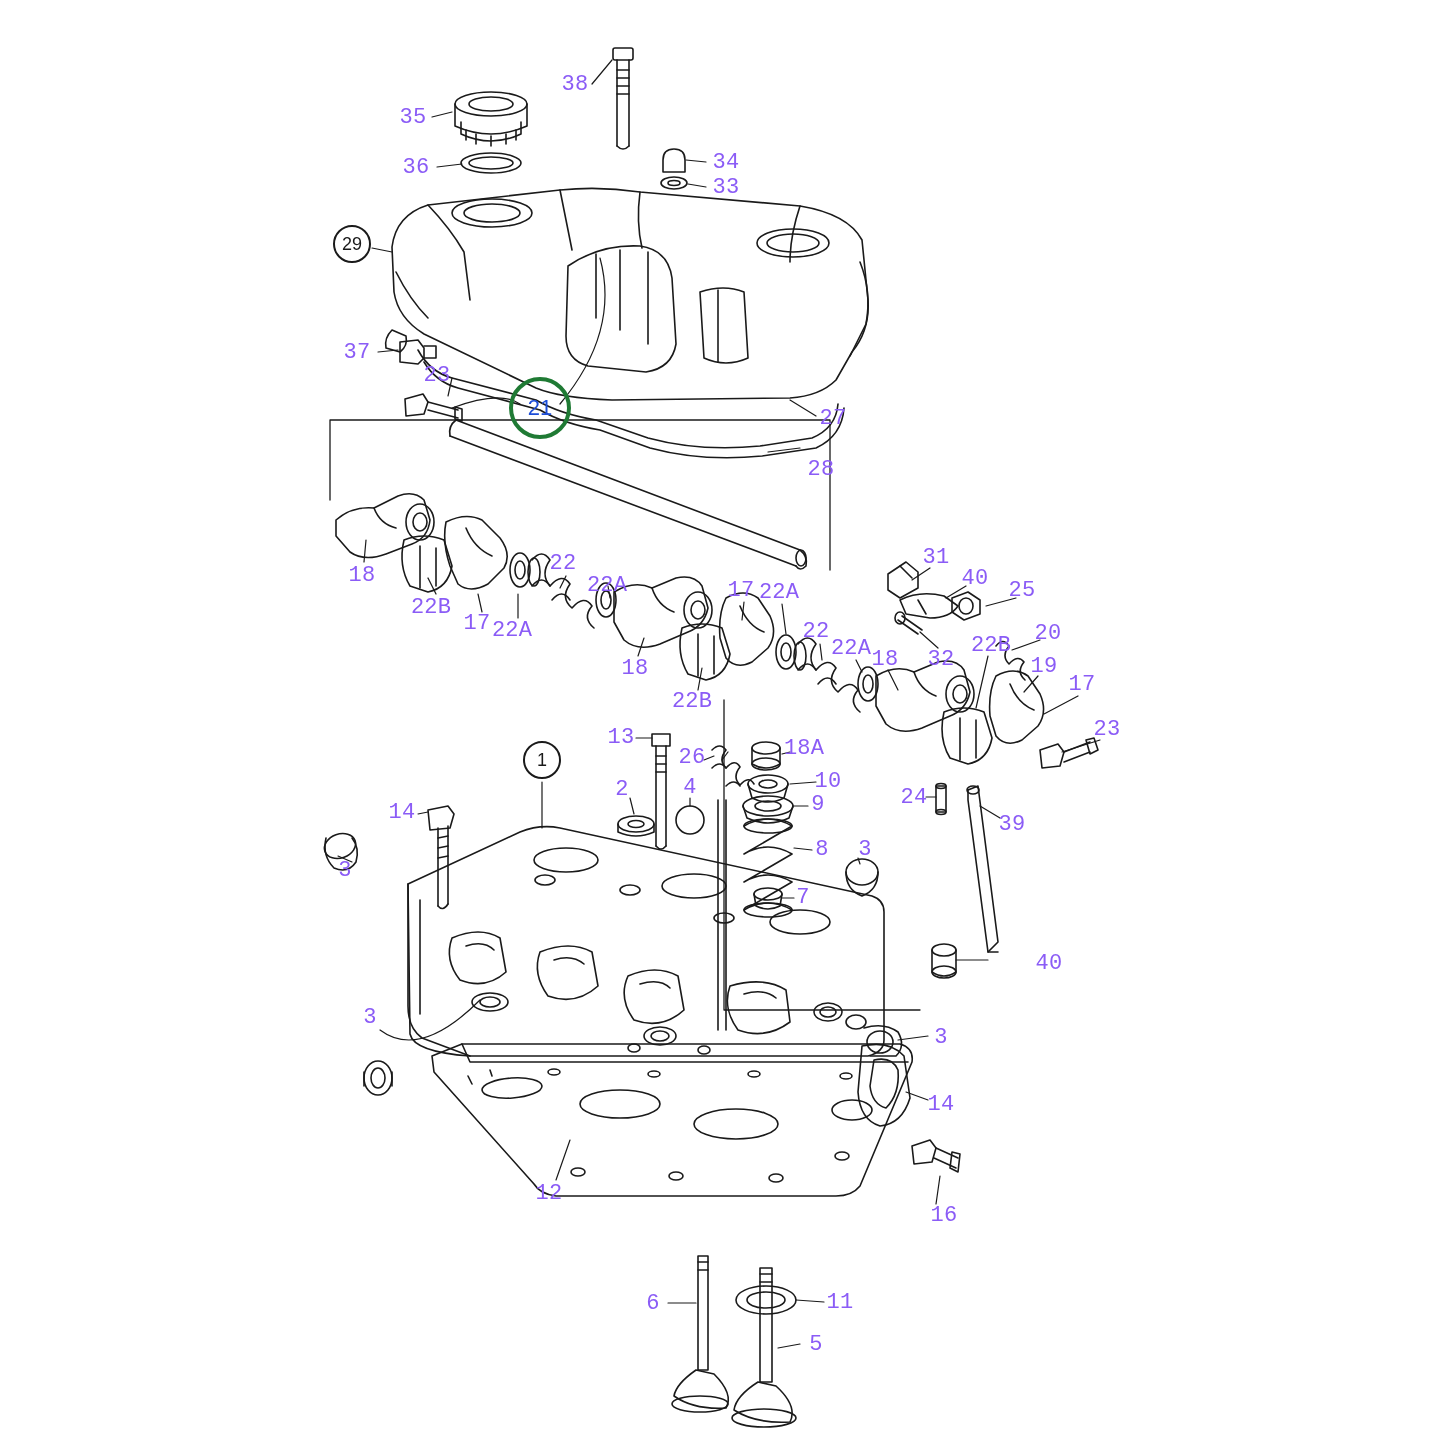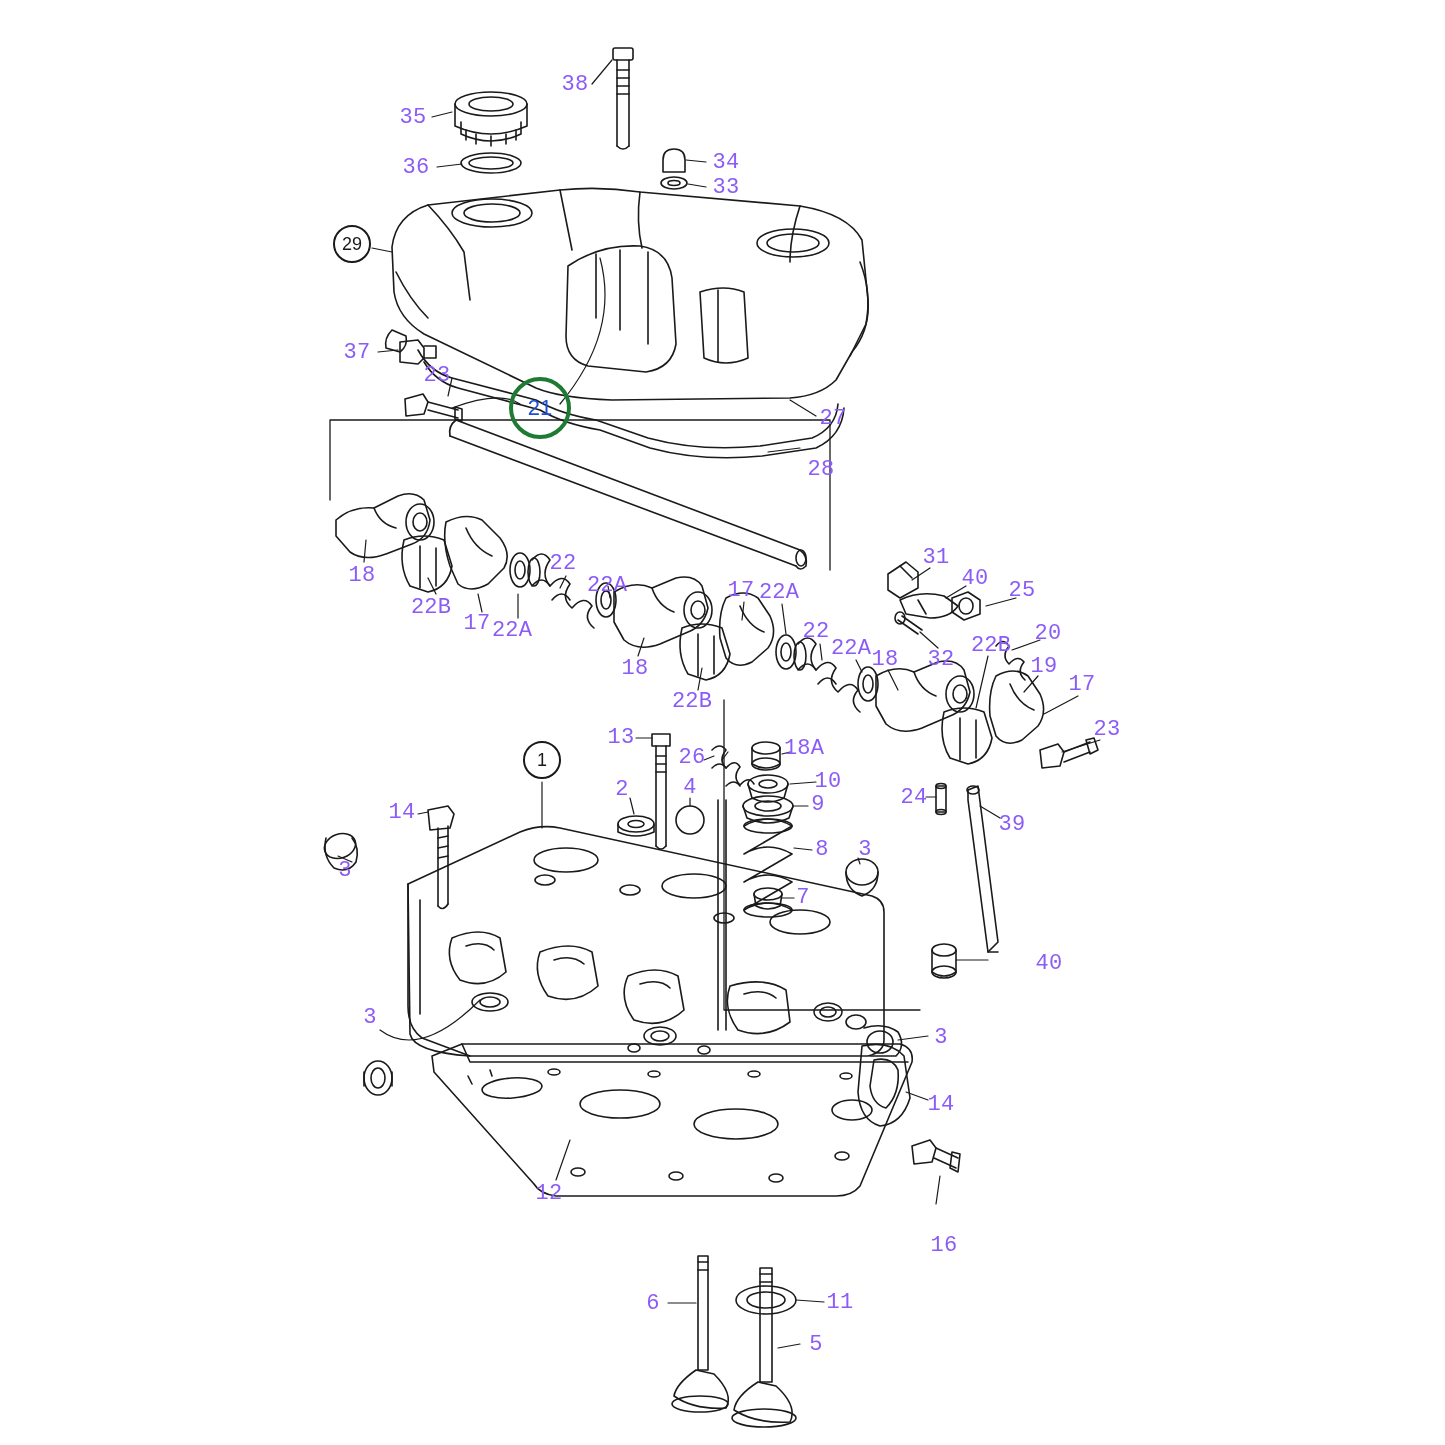--- a/index.html
+++ b/index.html
@@ -540,21 +540,21 @@
   <div class="label" style="left:690px; top:787px;">4</div>
   <div class="label" style="left:402px; top:812px;">14</div>
   <div class="label" style="left:345px; top:870px;">3</div>
   <div class="label" style="left:865px; top:849px;">3</div>
   <div class="label" style="left:803px; top:897px;">7</div>
   <div class="label" style="left:1001px; top:963px;margin-left:48px;">40</div>
   <div class="label" style="left:370px; top:1017px;">3</div>
   <div class="label" style="left:941px; top:1037px;">3</div>
   <div class="label" style="left:941px; top:1104px;">14</div>
   <div class="label" style="left:549px; top:1193px;">12</div>
-  <div class="label" style="left:944px; top:1215px;margin-top:30px;">16</div>
+  <div class="label" style="left:944px; top:1215px;">16</div>
   <div class="label" style="left:653px; top:1303px;">6</div>
   <div class="label" style="left:840px; top:1302px;">11</div>
   <div class="label" style="left:816px; top:1344px;">5</div>
 
   <div class="callout-circle" style="left:542px; top:760px;">
     <span>1</span>
   </div>
   <div class="callout-circle" style="left:352px; top:244px;">
     <span>29</span>
   </div>

